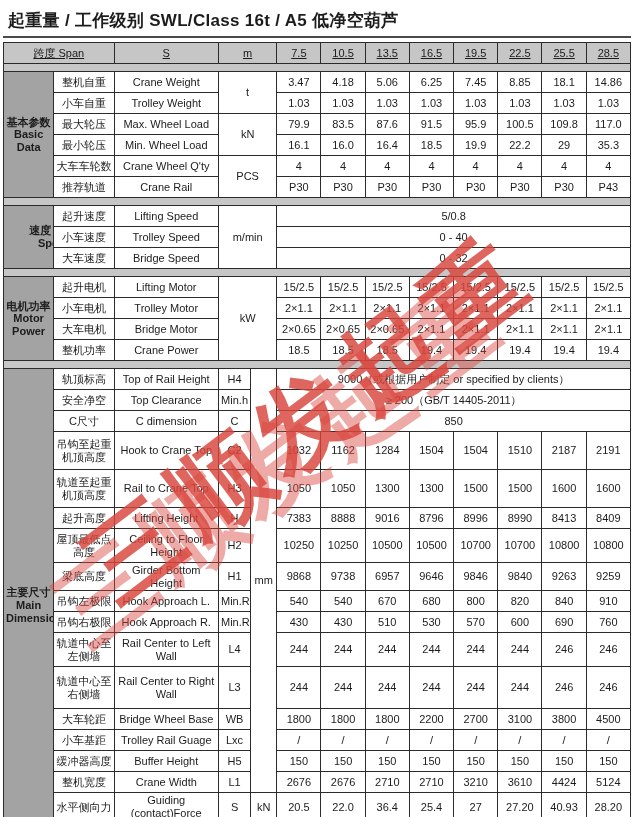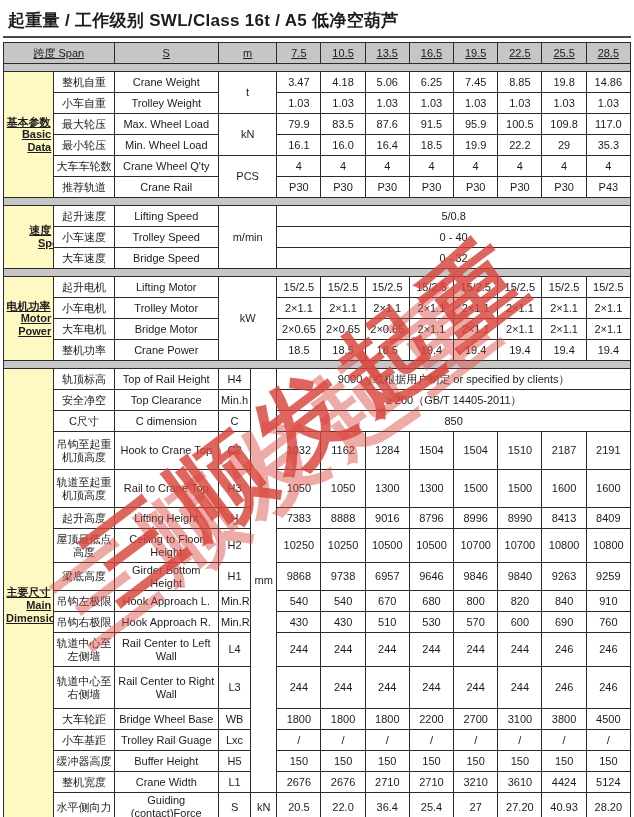--- a/index.html
+++ b/index.html
@@ -32,23 +32,23 @@
     font-size:11px;
     line-height:1.15;
     text-align:center;
     vertical-align:middle;
     padding:1px 2px;
     font-weight:normal;
     overflow:hidden;
   }
   .spec tr{height:21px;}
   .hdr{background:#c6c6c6;font-weight:bold;text-decoration:underline;}
-  .section{background:#fef9c3;font-weight:bold;font-size:11px;text-decoration:underline;}
+  .section{background:#a3a3a3;font-weight:bold;font-size:11px;}
   .section .seccn{font-weight:bold;}
-  .section .secen{font-weight:bold;text-align:right;}
+  .section .secen{font-weight:bold;}
   .cn{font-weight:bold;}
   .en{font-weight:normal;}
   .sym{font-weight:normal;}
   .unit{font-weight:normal;}
   .val{font-weight:normal;}
   .vspan{font-weight:normal;}
   tr.sep{height:8px;}
   tr.sep td{background:#c6c6c6;padding:0;border-top:1px solid #2b2b2b;border-bottom:1px solid #2b2b2b;}
   .watermark-layer{
     position:absolute;
@@ -122,21 +122,21 @@
           </td>
           <td class="cn">整机自重</td>
           <td class="en">Crane Weight</td>
           <td colspan="2" rowspan="2" class="unit">t</td>
           <td class="val">3.47</td>
           <td class="val">4.18</td>
           <td class="val">5.06</td>
           <td class="val">6.25</td>
           <td class="val">7.45</td>
           <td class="val">8.85</td>
-          <td class="val">19.8</td>
+          <td class="val">18.1</td>
           <td class="val">14.86</td>
         </tr>
         <tr>
           <td class="cn">小车自重</td>
           <td class="en">Trolley Weight</td>
           <td class="val">1.03</td>
           <td class="val">1.03</td>
           <td class="val">1.03</td>
           <td class="val">1.03</td>
           <td class="val">1.03</td>

